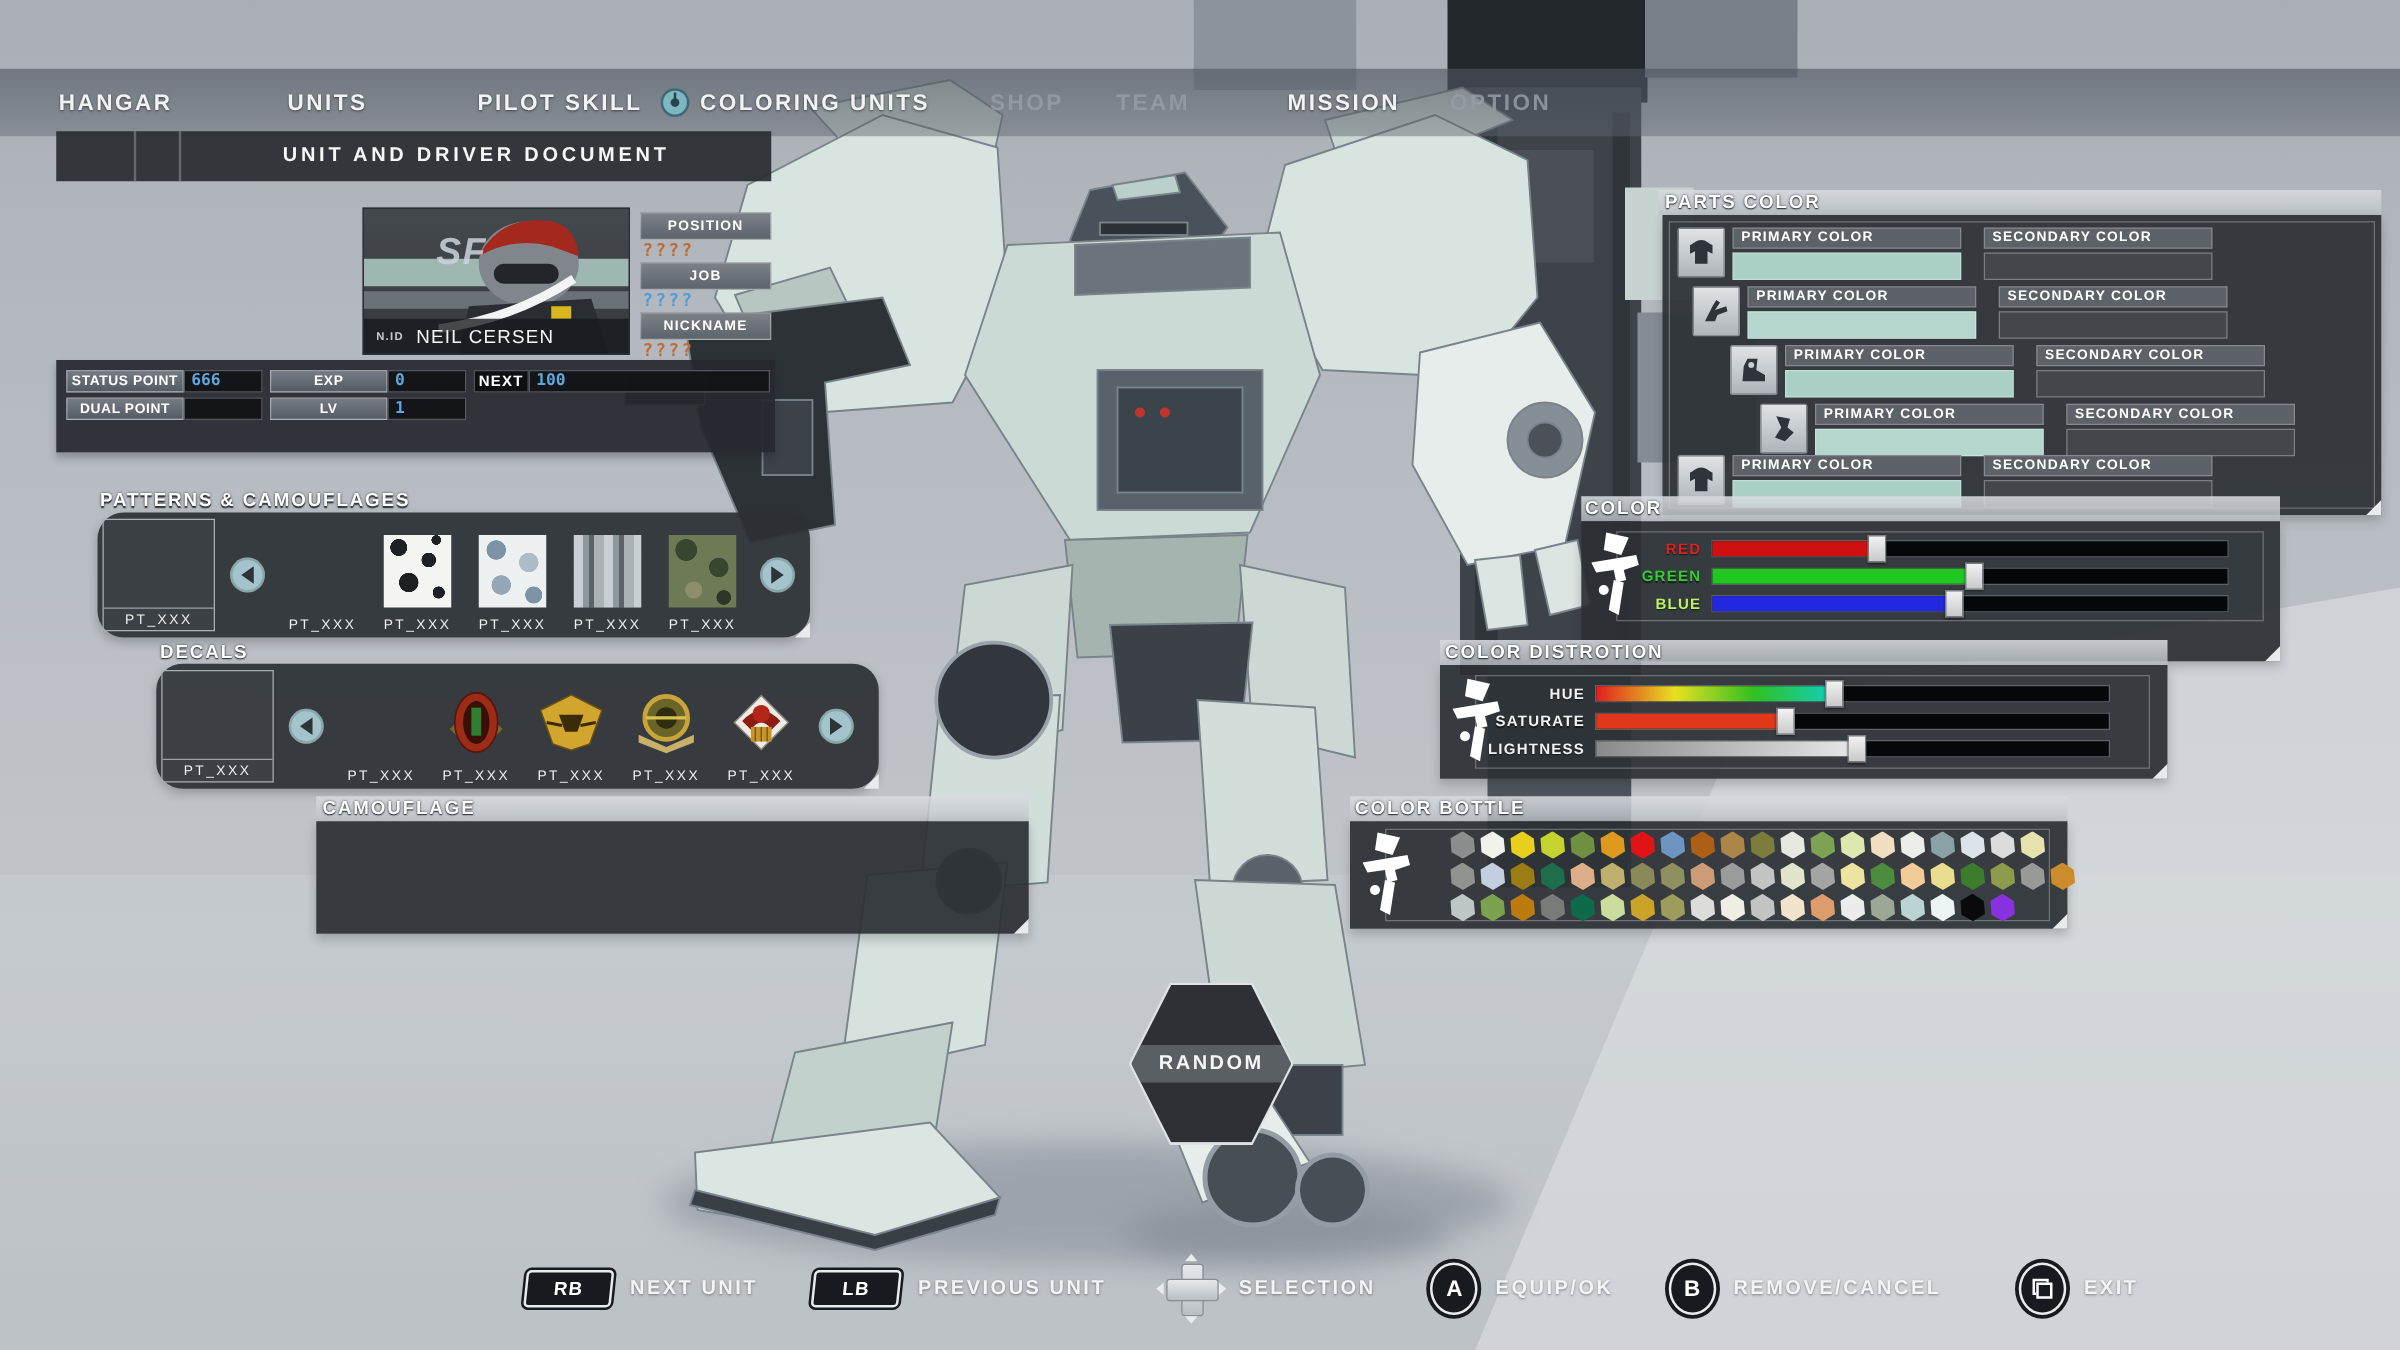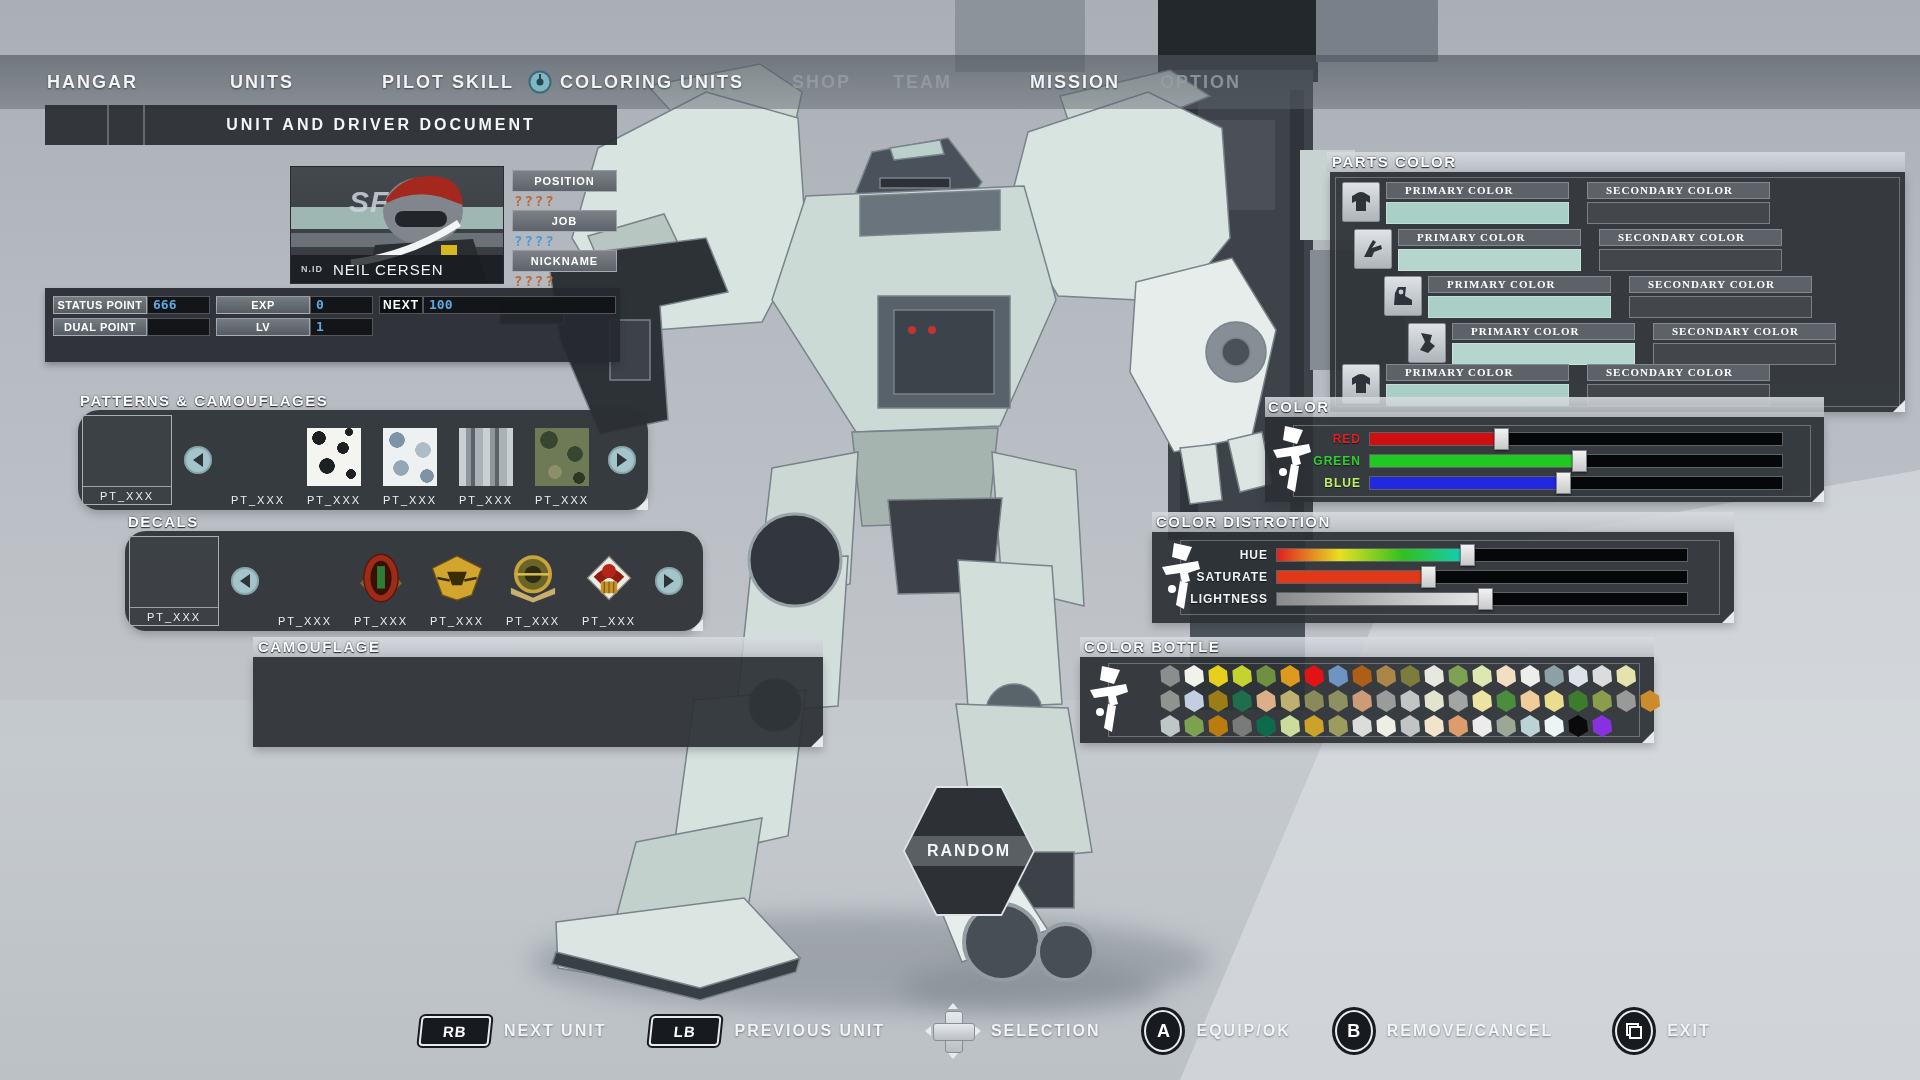--- a/index.html
+++ b/index.html
@@ -90,21 +90,21 @@
     radial-gradient(circle 8px at 40px 26px,#39462f 94%,transparent),
     radial-gradient(circle 7px at 20px 44px,#8d8f6a 94%,transparent),
     radial-gradient(circle 6px at 44px 50px,#2c3824 94%,transparent);}
 
   
   .pc-row{position:absolute;display:flex;align-items:flex-start;height:44px;}
   .part-chip{width:36px;height:38px;border-radius:2px;background:linear-gradient(180deg,#dfe3e6,#aeb4b9);
     border:1px solid #878e94;display:flex;align-items:center;justify-content:center;margin-right:6px;}
   .pc-group{width:183px;margin-right:18px;}
   .pc-label{height:15px;background:#5d6268;color:#fff;font-size:11px;font-weight:bold;letter-spacing:1px;
-    line-height:15px;padding-left:18px;border:1px solid rgba(255,255,255,.25);font-family:Liberation Serif, serif;}
+    line-height:15px;padding-left:6px;border:1px solid rgba(255,255,255,.25);}
   .pc-swatch{height:20px;margin-top:3px;border:1px solid rgba(255,255,255,.3);}
 
   
   .sl-row{position:absolute;display:flex;align-items:center;}
   .sl-label{font-size:12px;font-weight:bold;letter-spacing:1px;text-align:right;margin-right:8px;
     text-shadow:0 1px 1px rgba(0,0,0,.6);}
   .track{position:relative;height:12px;background:#060708;border:1px solid #5d6artifact;border:1px solid #5d6268;}
   .fill{position:relative;height:100%;}
   .knob{position:absolute;right:-7px;top:-5px;width:13px;height:20px;background:linear-gradient(180deg,#f2f2f2,#c9c9c9);
     border:1px solid #7d8288;box-shadow:0 1px 2px rgba(0,0,0,.5);}
@@ -466,21 +466,21 @@
       </div>
       <div class="pc-group">
         <div class="pc-label">SECONDARY COLOR</div>
         <div class="pc-swatch" style="background: rgb(67, 71, 76);"></div>
       </div>
     </div>
   </div>
 
   <div class="tstrip" style="left:1265px;top:397px;width:559px"></div>
   <div class="ptitle" style="left:1268px;top:398px">COLOR</div>
-  <div class="dpanel" style="left:1265px;top:417px;width:559px;height:85px">
+  <div class="dpanel" style="left:1265px;top:417px;width:559px;height:112px">
     <div class="ibox" style="left:28px;top:8px;width:516px;height:70px"></div>
     <svg class="sprayicon" style="left:8px;top:6px" width="40" height="76" viewBox="0 0 40 70">
       <g fill="#fff">
           <polygon points="12,0 30,4 24,18 10,14"></polygon>
           <polygon points="0,24 36,18 38,26 26,30 28,38 20,40 18,30 4,32"></polygon>
           <polygon points="18,38 26,40 22,66 14,62"></polygon>
           <circle cx="10" cy="46" r="4"></circle>
         </g>
     </svg>
     <div class="sl-row" style="left:40px;top:15px">

